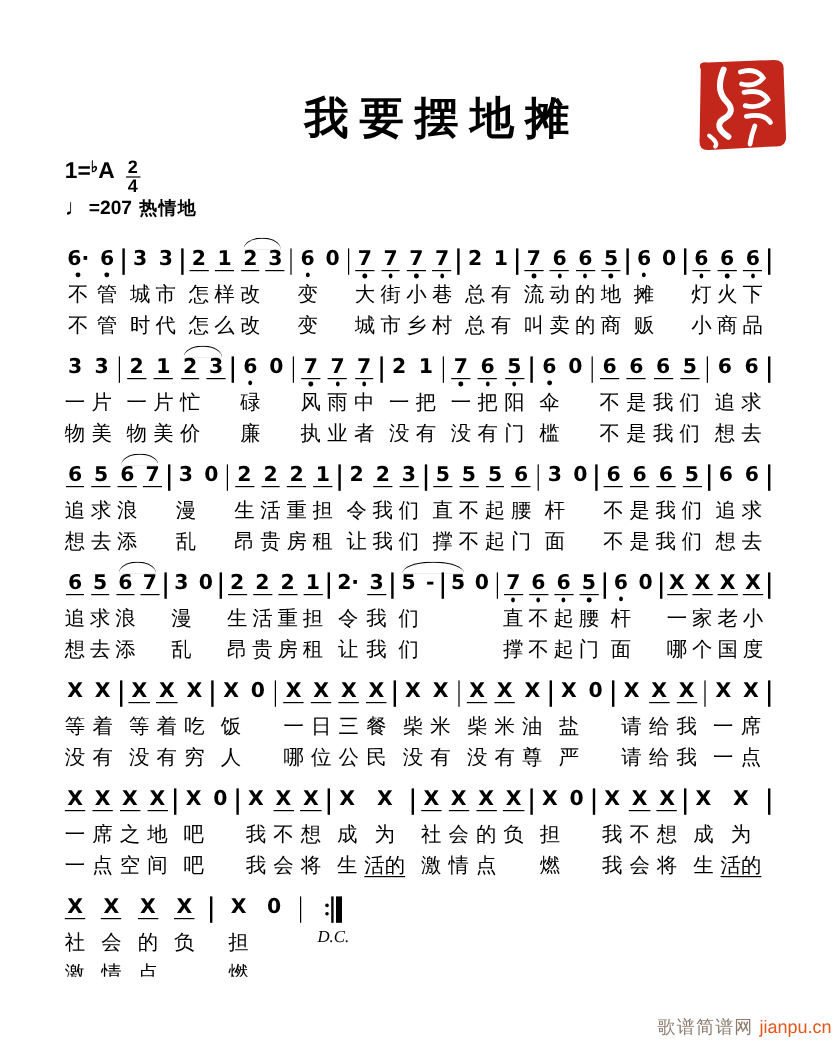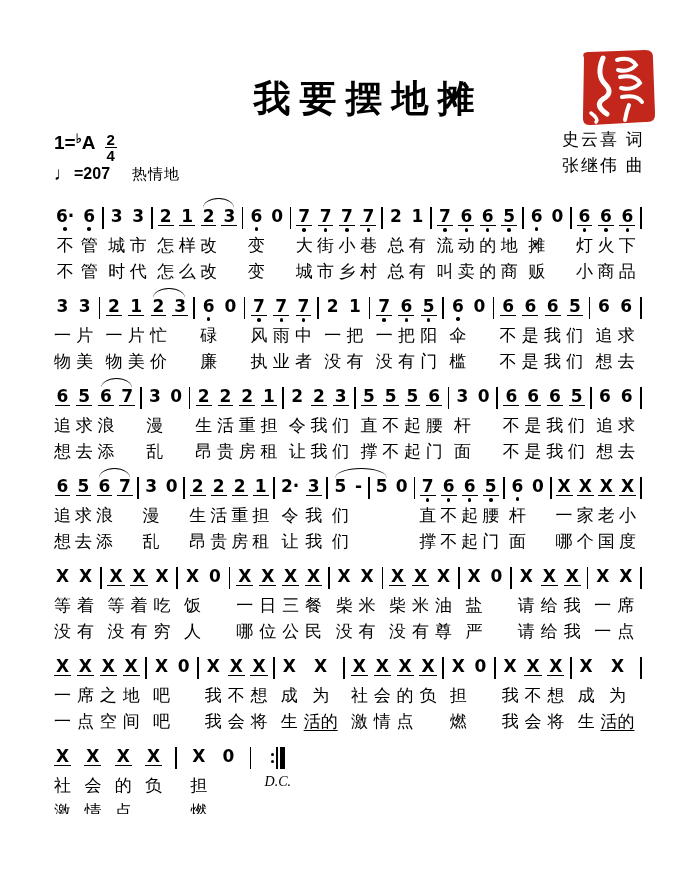--- a/index.html
+++ b/index.html
@@ -16,21 +16,21 @@
   .seal{position:absolute;left:577px;top:47px;width:80px;height:80px;}
   .credits{position:absolute;left:562px;top:127px;font-size:17px;line-height:26px;letter-spacing:2px;}
   .keyblock{position:absolute;left:54px;top:133px;font-weight:bold;}
   .keyline1{font-size:19px;display:flex;align-items:flex-start;line-height:20px;}
   .flat{font-size:13px;vertical-align:top;position:relative;top:-4px;}
   .frac{display:inline-flex;flex-direction:column;align-items:center;margin-left:9px;font-size:15px;line-height:13px;}
   .frac .num{border-bottom:1.7px solid #000;padding:0 2px 1px 2px;}
   .frac .den{padding-top:1px;}
   .keyline2{font-size:16px;margin-top:3px;display:flex;align-items:center;line-height:18px;}
   .qnote{font-size:19px;margin-right:1px;}
-  .expr{font-weight:normal;font-size:15px;margin-left:22px;letter-spacing:1px;}
+  .expr{font-weight:bold;font-size:15px;margin-left:6px;letter-spacing:1px;}
   .score{position:absolute;left:54px;top:196px;width:592px;}
   .system{height:89px;margin-bottom:1px;}
   .tokens{position:relative;display:flex;justify-content:space-between;align-items:flex-start;width:588px;}
   .system.short .tokens{width:237px;}
   .tok{display:flex;flex-direction:column;align-items:center;}
   .narea{height:37px;padding-top:11px;box-sizing:border-box;display:flex;flex-direction:column;align-items:center;}
   .note{font-family:"DejaVu Sans",sans-serif;font-weight:bold;font-size:17px;line-height:18px;padding:0 2px;white-space:nowrap;}
   .note.u1{border-bottom:1.7px solid #000;}
   .note.small{font-size:13px;line-height:18px;letter-spacing:0;}
   .ldot{width:3.5px;height:3.5px;background:#000;border-radius:50%;margin-top:2px;}
@@ -60,24 +60,20 @@
   <svg class="seal" viewBox="0 0 80 80" aria-hidden="true">
     <path d="M7,11 Q4,4 13,5 L68,3 Q77,3 76,12 L78,66 Q79,76 68,75 L14,78 Q5,79 6,69 Z" fill="#c3261a"></path>
     <path d="M26,11 Q19,28 28,37 Q37,46 26,52 Q17,58 30,67" stroke="#fff" stroke-width="5" fill="none" stroke-linecap="round"></path>
     <path d="M40,13 Q53,9 59,18 Q52,26 41,23" stroke="#fff" stroke-width="4" fill="none" stroke-linecap="round"></path>
     <path d="M43,30 Q58,27 63,36 Q56,44 44,41" stroke="#fff" stroke-width="4" fill="none" stroke-linecap="round"></path>
     <path d="M45,50 Q60,47 65,55" stroke="#fff" stroke-width="4" fill="none" stroke-linecap="round"></path>
     <path d="M52,58 Q49,66 48,73" stroke="#fff" stroke-width="4" fill="none" stroke-linecap="round"></path>
     <path d="M14,66 Q22,72 19,75" stroke="#fff" stroke-width="3.5" fill="none" stroke-linecap="round"></path>
   </svg>
 
-  <div class="credits">
-    <div>史云喜 词</div>
-    <div>张继伟 曲</div>
-  </div>
 
   <div class="keyblock">
     <div class="keyline1">
       <span>1=</span>
         <span class="flat">♭</span>
         <span>A</span>
       <span class="frac">
         <span class="num">2</span>
         <span class="den">4</span>
       </span>
@@ -1377,14 +1373,17 @@
               <div class="rep-thin"></div>
               <div class="rep-thick"></div>
             </div>
             <div class="lyr lyr1 dc">D.C.</div>
             <div class="lyr lyr2"></div>
           </div>
         </div>
       </div>
     </div>
 
+  <div class="watermark">
+    <span class="wm-site">歌谱简谱网</span><span class="wm-url">jianpu.cn</span>
+  </div>
 
 </div>
 
 </body></html>

